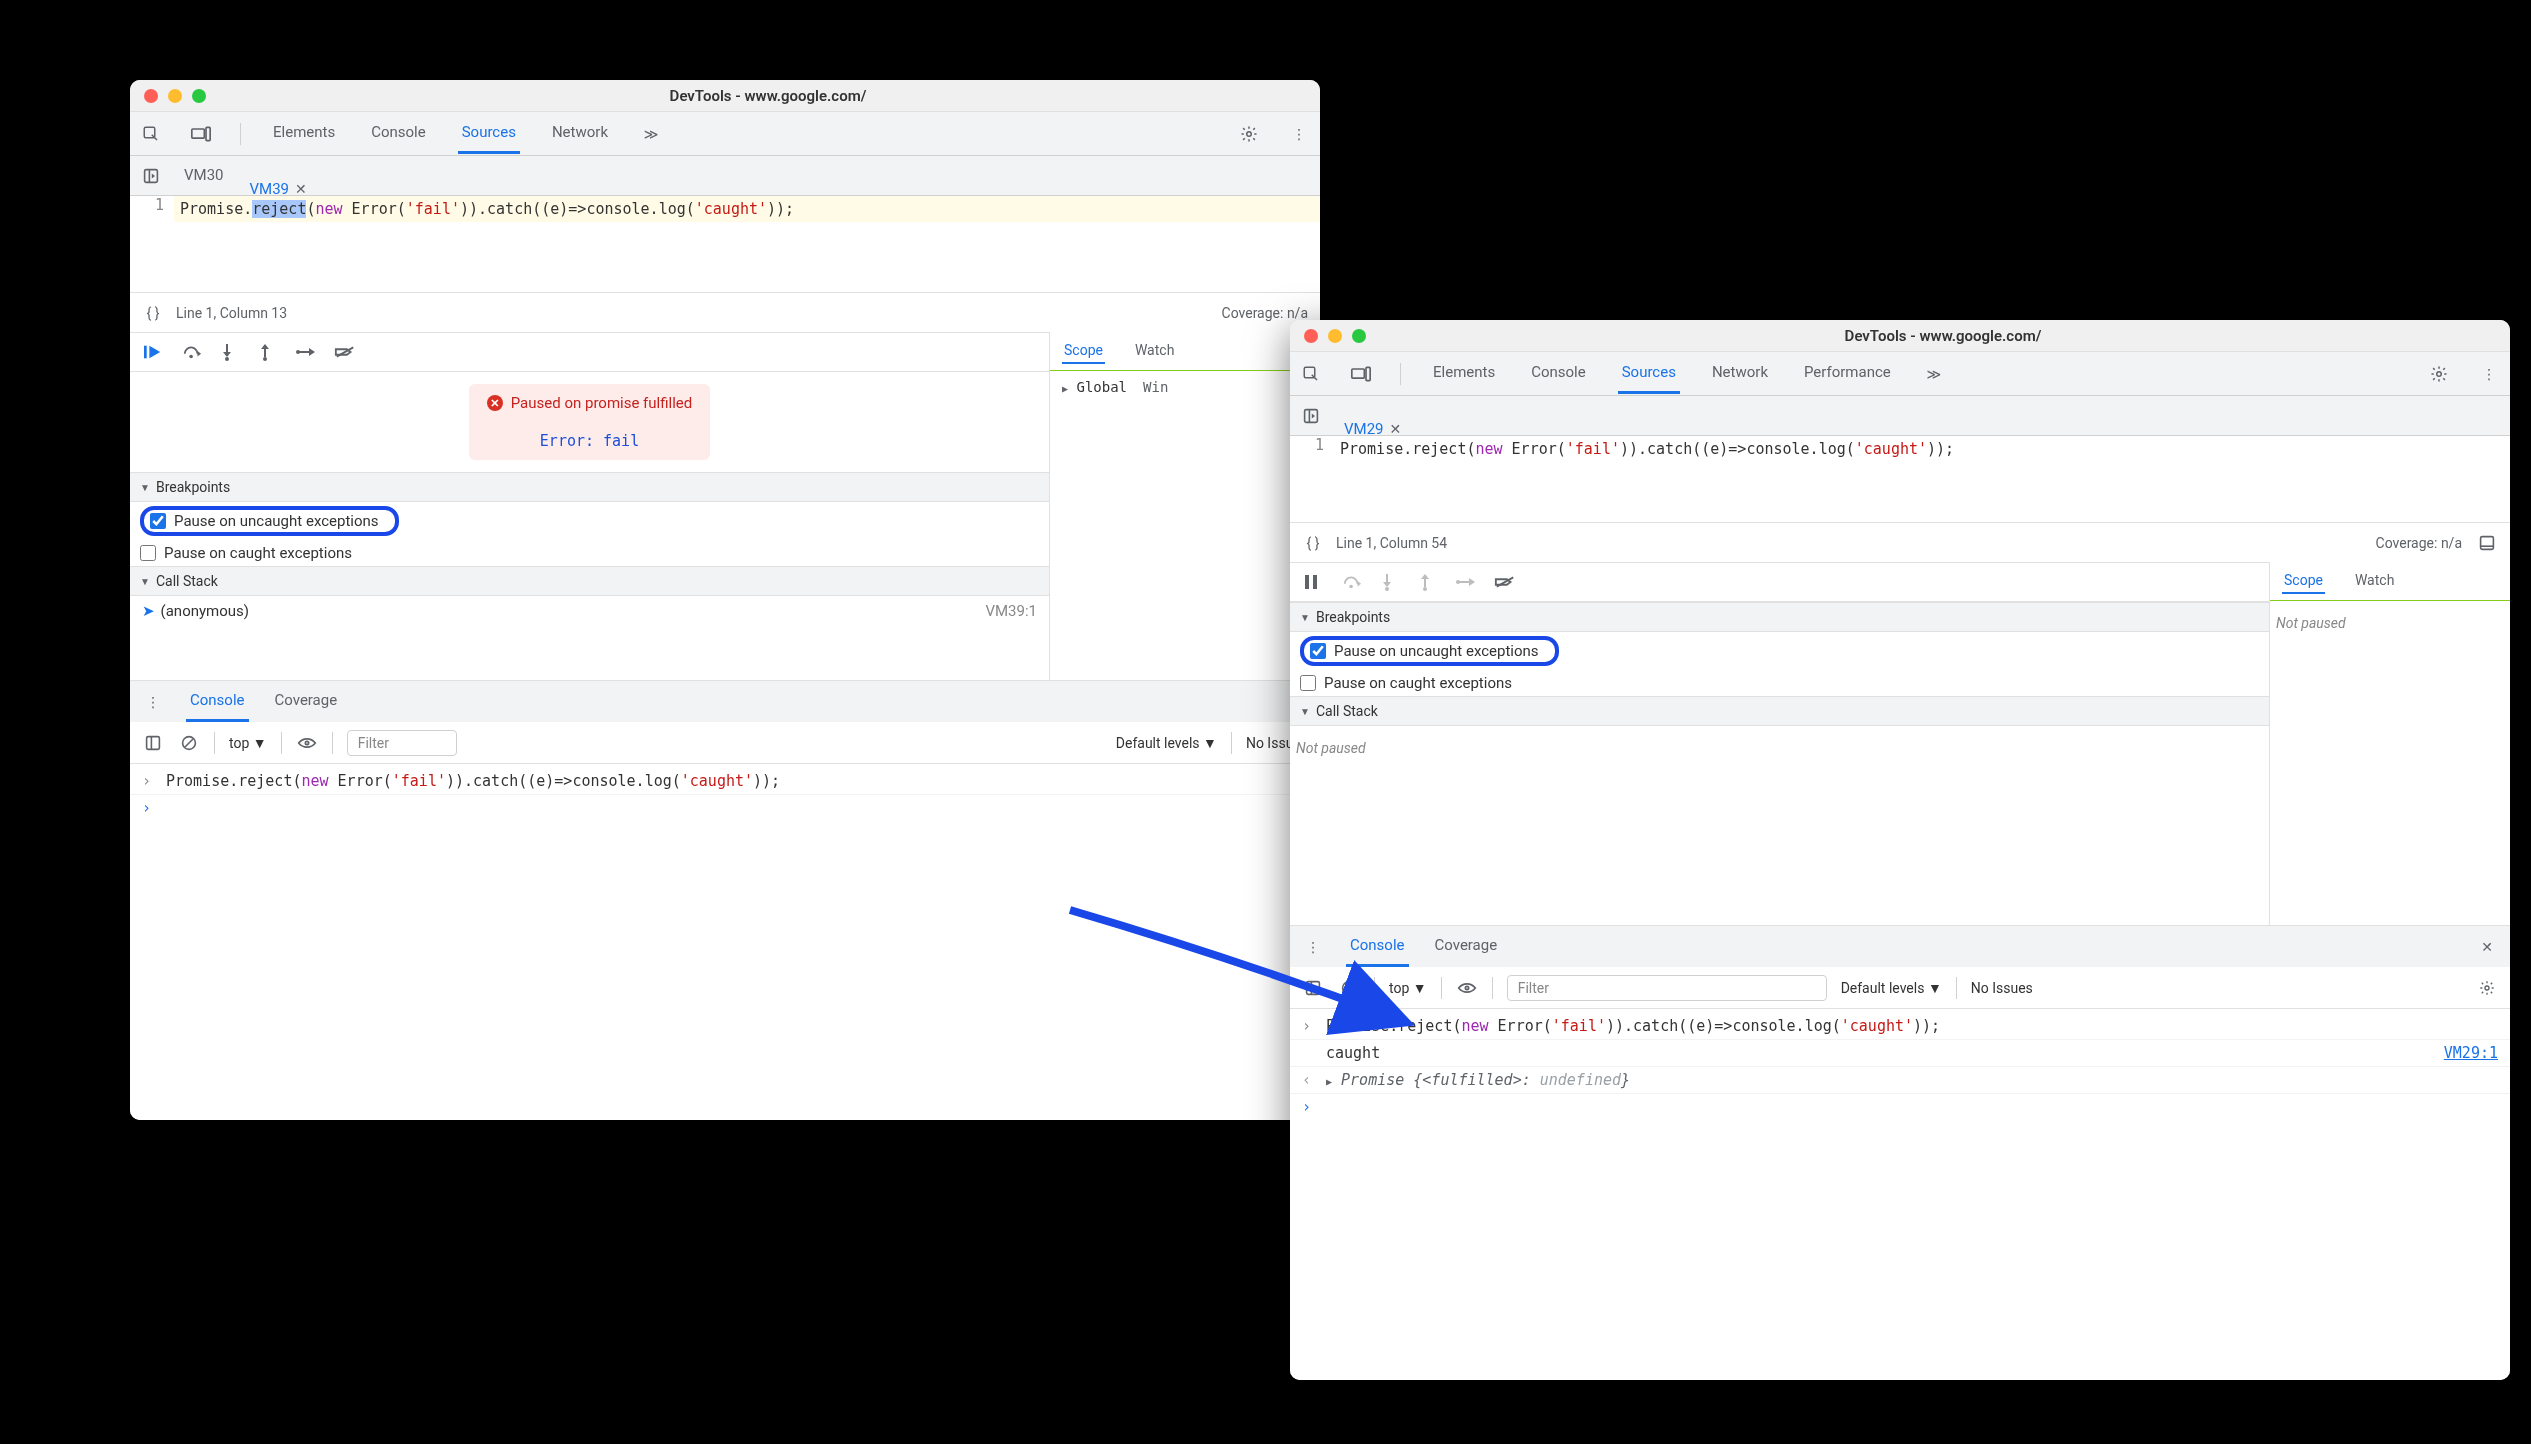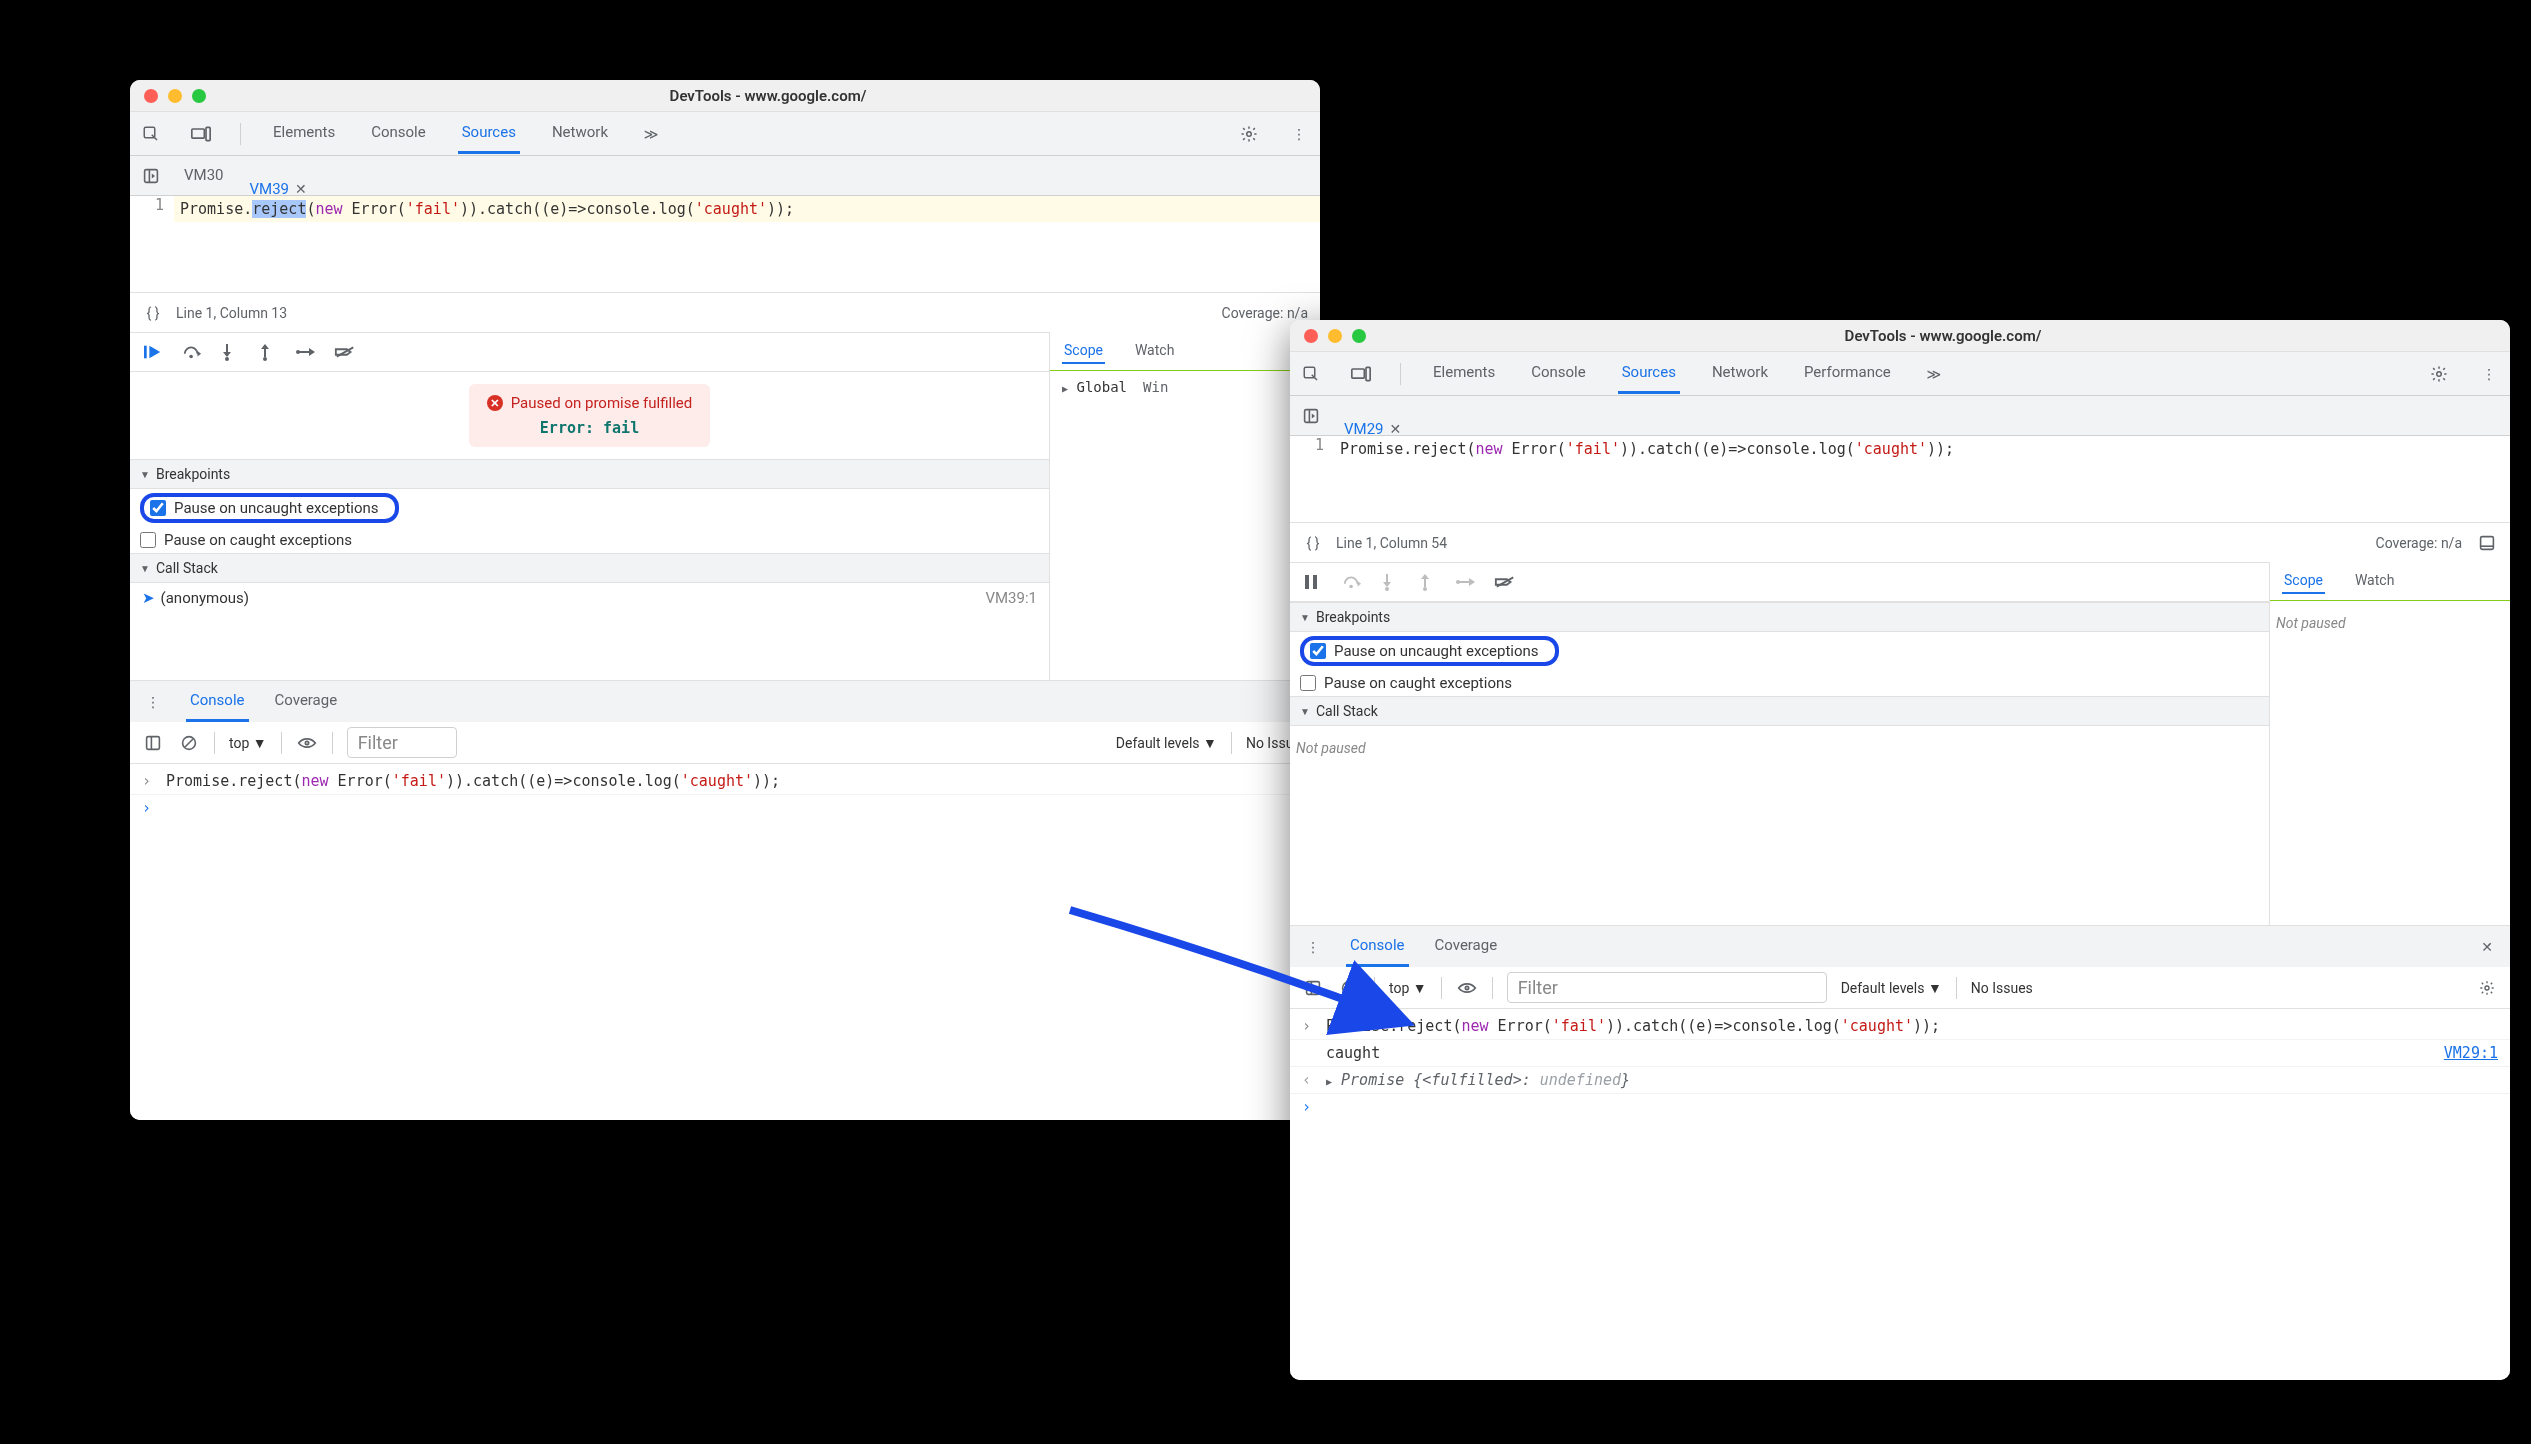--- a/index.html
+++ b/index.html
@@ -110,21 +110,21 @@
   
   .pause-banner-row { display:flex; justify-content:center; padding:12px 0; }
   .pause-banner {
     background:#fdecea;
     border-radius:6px;
     padding:10px 18px;
     text-align:center;
     font-size:15px;
   }
   .pause-banner .hdr { color:#c5221f; display:flex; align-items:center; gap:8px; justify-content:center;}
-  .pause-banner .sub { color:#0f766e; font-family:Menlo,monospace; margin-top:7px;font-weight:bold;}
+  .pause-banner .sub { color:#1d4ed8; font-family:Menlo,monospace; margin-top:20px;}
   .err-icon { width:16px;height:16px;border-radius:50%;background:#d93025;color:#fff;display:inline-flex;align-items:center;justify-content:center;font-size:11px;font-weight:bold;}
 
   
   .sect {
     background:#f1f3f4;
     border-top:1px solid #e0e0e0;
     border-bottom:1px solid #e0e0e0;
     padding:6px 10px;
     font-size:14px;
     display:flex; align-items:center; gap:6px;
@@ -162,21 +162,21 @@
     height:42px; border-top:1px solid #e0e0e0; background:#f1f3f4;
     display:flex; align-items:center; gap:22px; padding:0 12px;
   }
 
   
   .console-tb {
     height:42px; display:flex; align-items:center; gap:14px; padding:0 12px;
     border-bottom:1px solid #e0e0e0; background:#fff;
   }
   .filter-input {
-    border:1px solid #d0d0d0; border-radius:4px; padding:4px 10px; font-size:18px;
+    border:1px solid #d0d0d0; border-radius:4px; padding:4px 10px; font-size:14px;
     color:#888; background:#fff;
   }
   .filter-wide { width:320px; }
   .filter-narrow { width:110px; }
 
   
   .console-body { font-family:Menlo,Consolas,monospace; font-size:15px; padding:4px 0; background:#fff; flex:1;}
   .con-row { display:flex; align-items:flex-start; gap:10px; padding:4px 12px; border-bottom:1px solid #f3f3f3;}
   .con-row.noborder { border-bottom:none; }
   .con-caret { color:#888; width:14px; }

